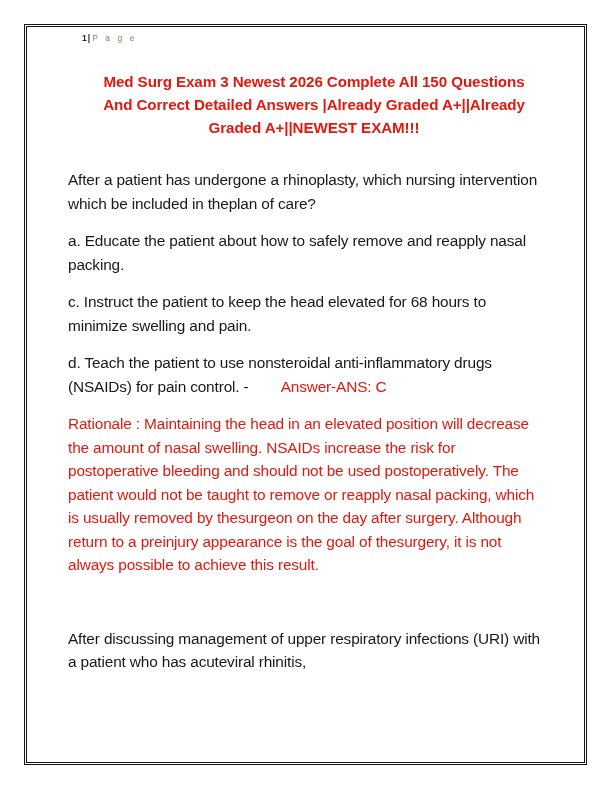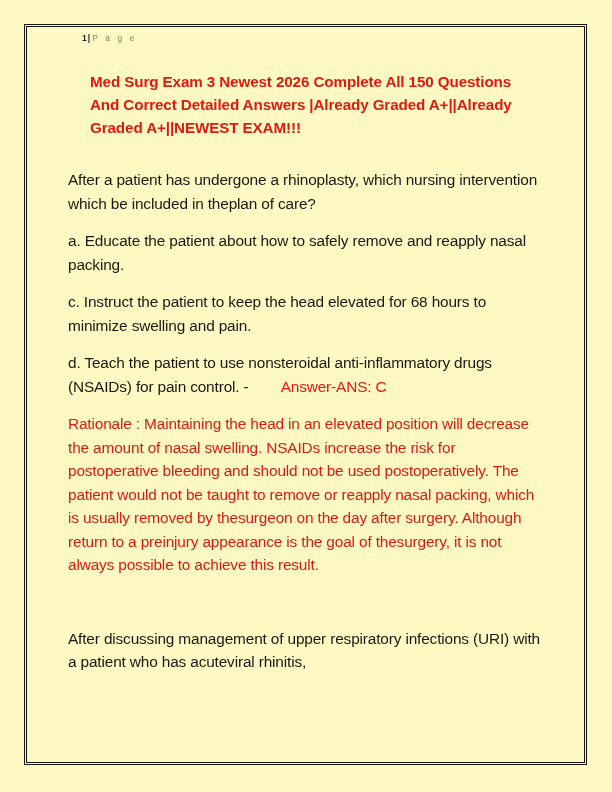--- a/index.html
+++ b/index.html
@@ -11,21 +11,21 @@
     height: 792px;
     background: #fadf9b;
     font-family: "Liberation Sans", sans-serif;
     overflow: hidden;
   }
 
   .page {
     position: relative;
     width: 612px;
     height: 792px;
-    background: #fef9c3;
+    background: #ffffff;
     box-sizing: border-box;
   }
 
   
   .page-border {
     position: absolute;
     left: 24px;
     top: 24px;
     width: 563px;
     height: 741px;
@@ -64,21 +64,21 @@
     margin: 0 2px 0 1px;
   }
   .page-header .pg-word {
     letter-spacing: 2.6px;
     color: #8a8168;
   }
 
   .doc-title {
     margin: 26px auto 0 auto;
     width: 448px;
-    text-align: left;
+    text-align: center;
     color: #e0190f;
     font-weight: bold;
     font-size: 15.2px;
     line-height: 23px;
     letter-spacing: -0.1px;
   }
 
   .body-block {
     margin-top: 29px;
     width: 478px;

